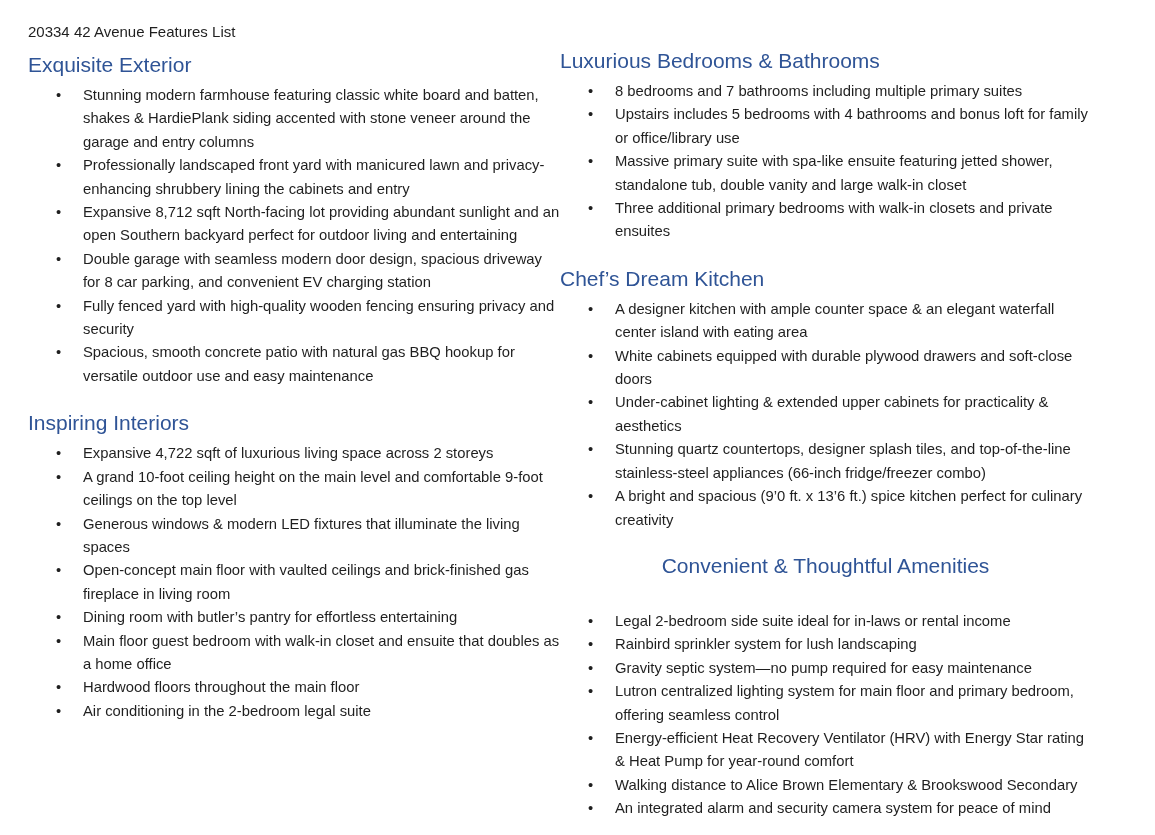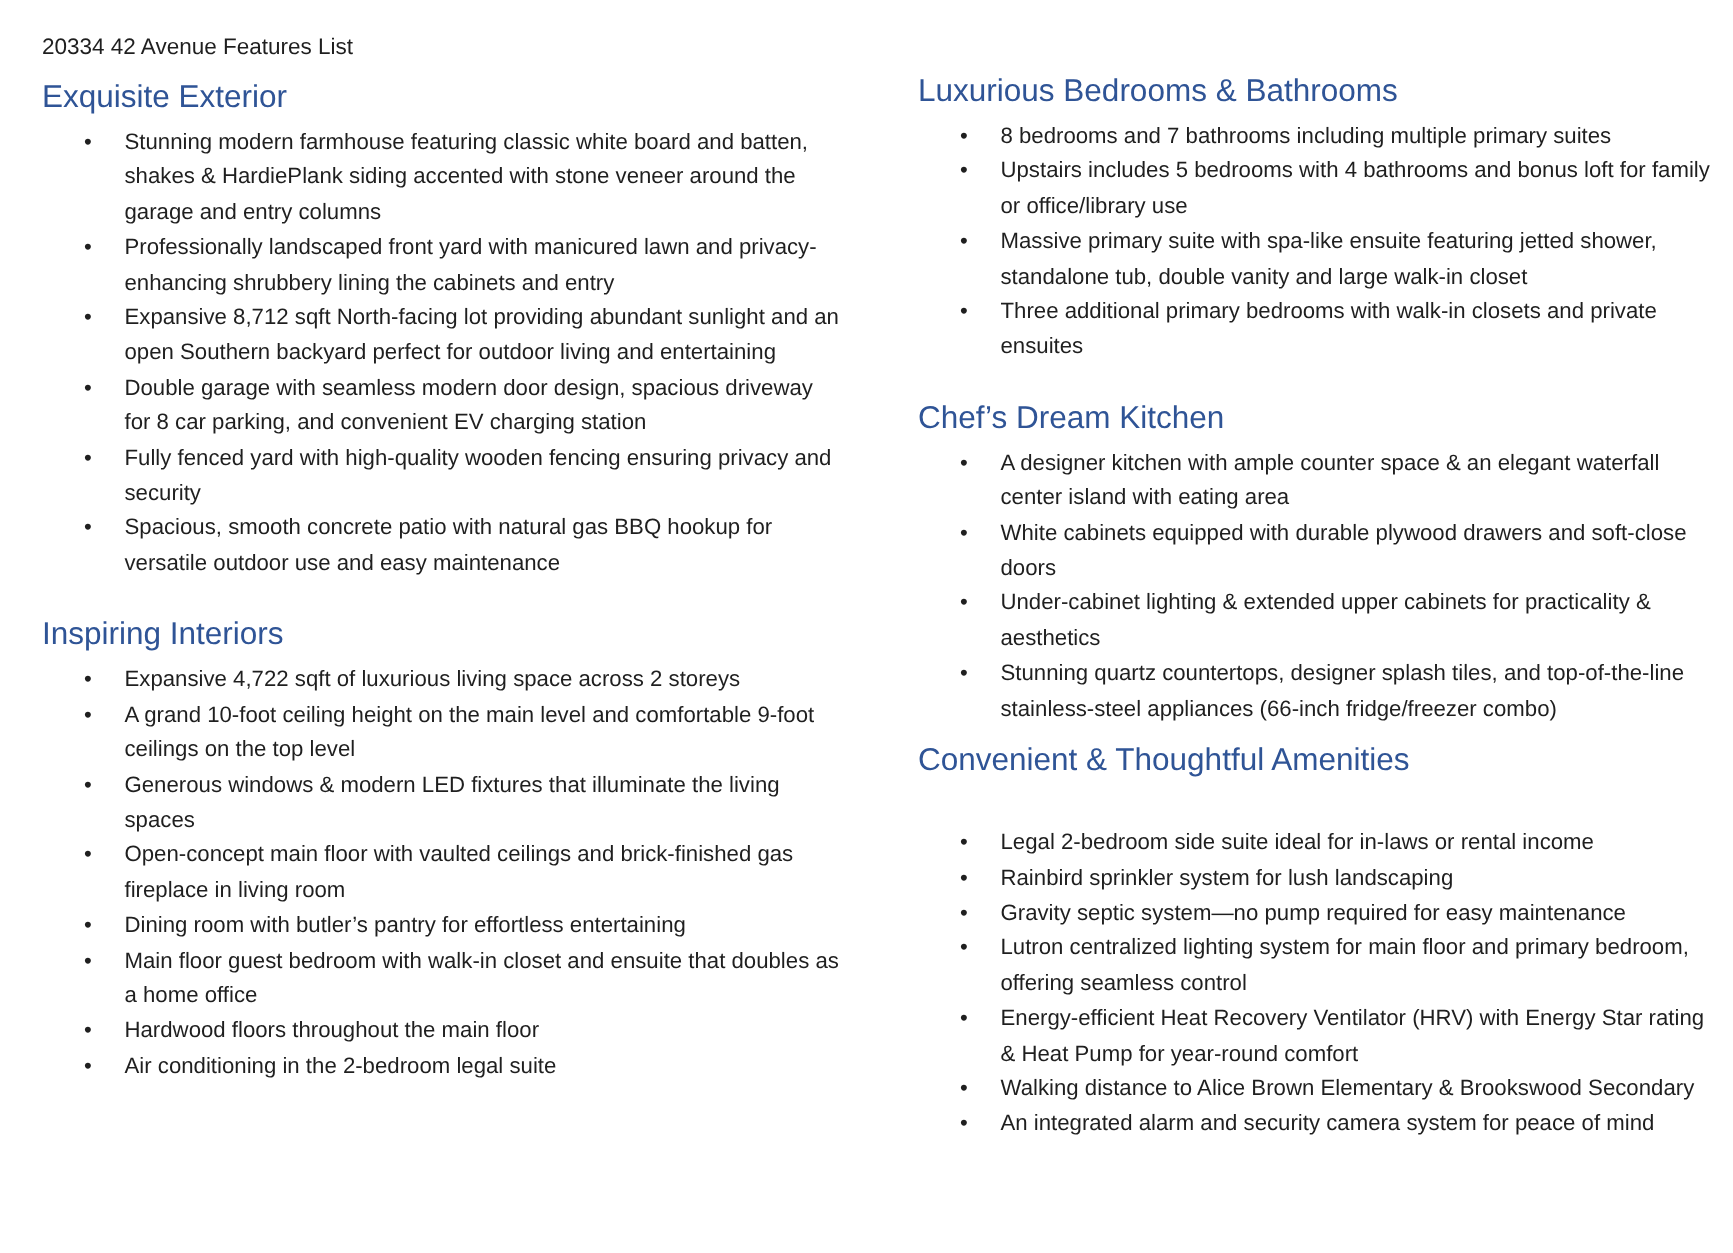--- a/index.html
+++ b/index.html
@@ -10,21 +10,20 @@
   body {
     width: 1155px;
     height: 835px;
     overflow: hidden;
     font-family: "Liberation Sans", sans-serif;
     color: var(--text-color, #1f1f1f);
   }
   .page {
     box-sizing: border-box;
     display: flex;
-    gap: 52px;
     padding: 22px 12px 0 28px;
     width: 1155px;
     height: 835px;
   }
   .col { flex: none; }
   #col-left  { width: 532px; }
   #col-right { width: 531px; }
 
   .doc-title {
     font-size: 15px;
@@ -36,21 +35,21 @@
   .section-heading {
     font-size: 21px;
     font-weight: 400;
     color: var(--heading-color, #2F5496);
     margin: 22px 0 6px 0;
     line-height: 26px;
   }
   #col-left  .feature-section:first-of-type .section-heading { margin-top: 10px; }
   #col-right .feature-section:first-of-type .section-heading { margin-top: 26px; }
   
-  #col-right .feature-section:last-child .section-heading { margin-top: 9px; }
+  #col-right .feature-section:last-child .section-heading { margin-top: 21px; text-align: center; }
   #col-right .feature-section:last-child .feature-list    { margin-top: 31px; }
 
   .feature-list {
     list-style: none;
     margin: 0;
     padding: 0;
   }
   .feature-item {
     position: relative;
     padding-left: 55px;
@@ -108,20 +107,21 @@
         </ul>
   </section>
 
   <section class="feature-section">
     <h2 class="section-heading">Chef’s Dream Kitchen</h2>
     <ul class="feature-list">
           <li class="feature-item">A designer kitchen with ample counter space &amp; an elegant waterfall center island with eating area</li>
           <li class="feature-item">White cabinets equipped with durable plywood drawers and soft-close doors</li>
           <li class="feature-item">Under-cabinet lighting &amp; extended upper cabinets for practicality &amp; aesthetics</li>
           <li class="feature-item">Stunning quartz countertops, designer splash tiles, and top-of-the-line stainless-steel appliances (66-inch fridge/freezer combo)</li>
+          <li class="feature-item">A bright and spacious (9’0 ft. x 13’6 ft.) spice kitchen perfect for culinary creativity</li>
         </ul>
   </section>
 
   <section class="feature-section">
     <h2 class="section-heading">Convenient &amp; Thoughtful Amenities</h2>
     <ul class="feature-list">
           <li class="feature-item">Legal 2-bedroom side suite ideal for in-laws or rental income</li>
           <li class="feature-item">Rainbird sprinkler system for lush landscaping</li>
           <li class="feature-item">Gravity septic system—no pump required for easy maintenance</li>
           <li class="feature-item">Lutron centralized lighting system for main floor and primary bedroom, offering seamless control</li>

